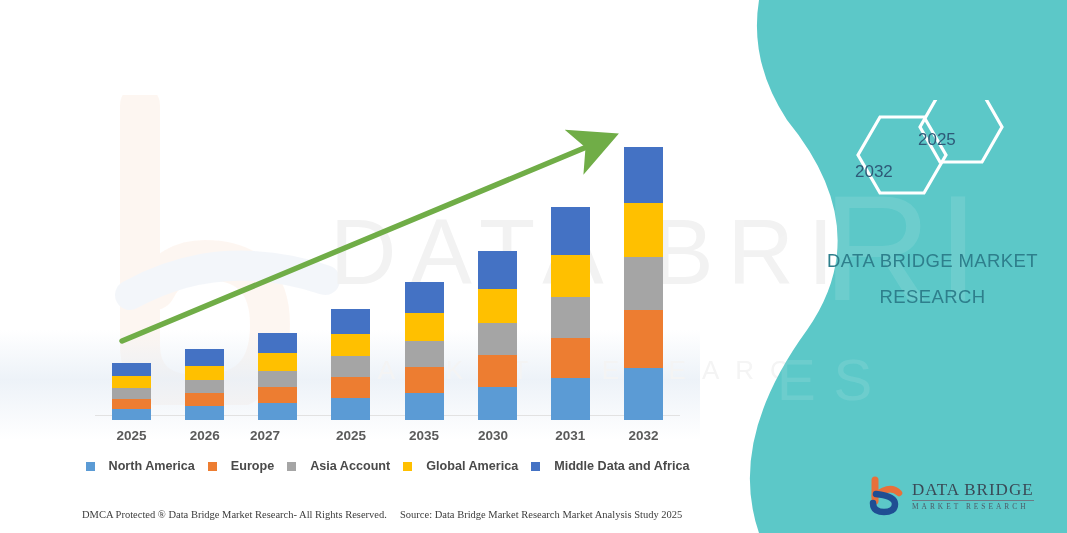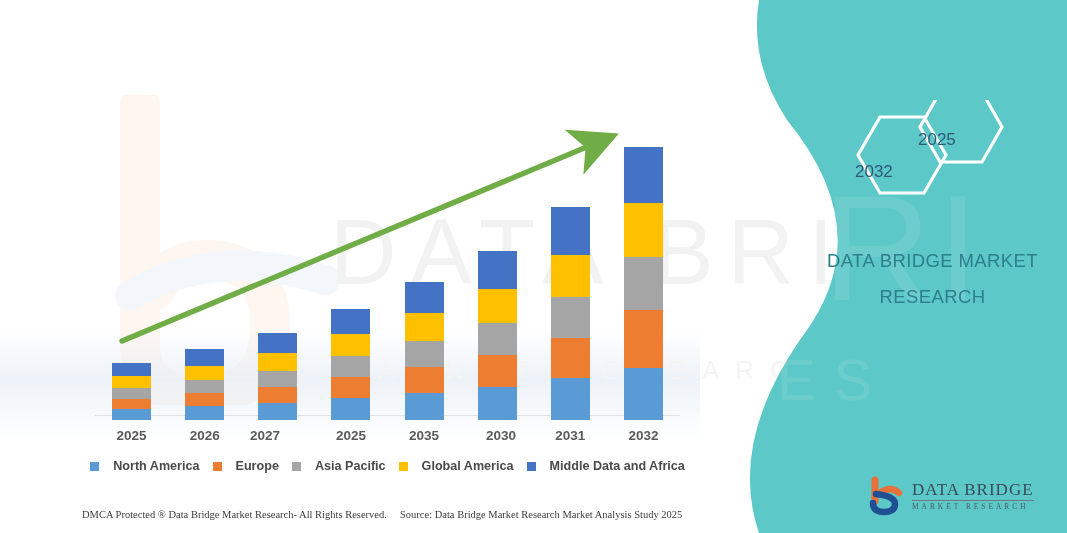--- a/index.html
+++ b/index.html
@@ -356,36 +356,36 @@
     </defs>
     <line x1="27" y1="221" x2="494" y2="26" stroke="#70AD47" stroke-width="5.4" stroke-linecap="round" marker-end="url(#ah)"></line>
   </svg>
 
   <div class="xlabels" id="xlabels">
       <div class="xlabel" style="left: 6.5625px;">2025</div>
       <div class="xlabel" style="left: 79.6875px;">2026</div>
       <div class="xlabel" style="left: 140px;">2027</div>
       <div class="xlabel" style="left: 225.938px;">2025</div>
       <div class="xlabel" style="left: 299.062px;">2035</div>
-      <div class="xlabel" style="left: 376px;">2030</div>
+      <div class="xlabel" style="left: 368px;">2030</div>
       <div class="xlabel" style="left: 445.312px;">2031</div>
       <div class="xlabel" style="left: 518.438px;">2032</div>
     </div>
   <div class="legend" id="legend">
       <div class="legend-item">
         <span class="swatch" style="background: rgb(91, 155, 213);"></span>
         <span>North America</span>
       </div>
       <div class="legend-item">
         <span class="swatch" style="background: rgb(237, 125, 49);"></span>
         <span>Europe</span>
       </div>
       <div class="legend-item">
         <span class="swatch" style="background: rgb(165, 165, 165);"></span>
-        <span>Asia Pacific</span>
+        <span>Asia Account</span>
       </div>
       <div class="legend-item">
         <span class="swatch" style="background: rgb(255, 192, 0);"></span>
         <span>Global America</span>
       </div>
       <div class="legend-item">
         <span class="swatch" style="background: rgb(68, 114, 196);"></span>
         <span>Middle Data and Africa</span>
       </div>
     </div>

